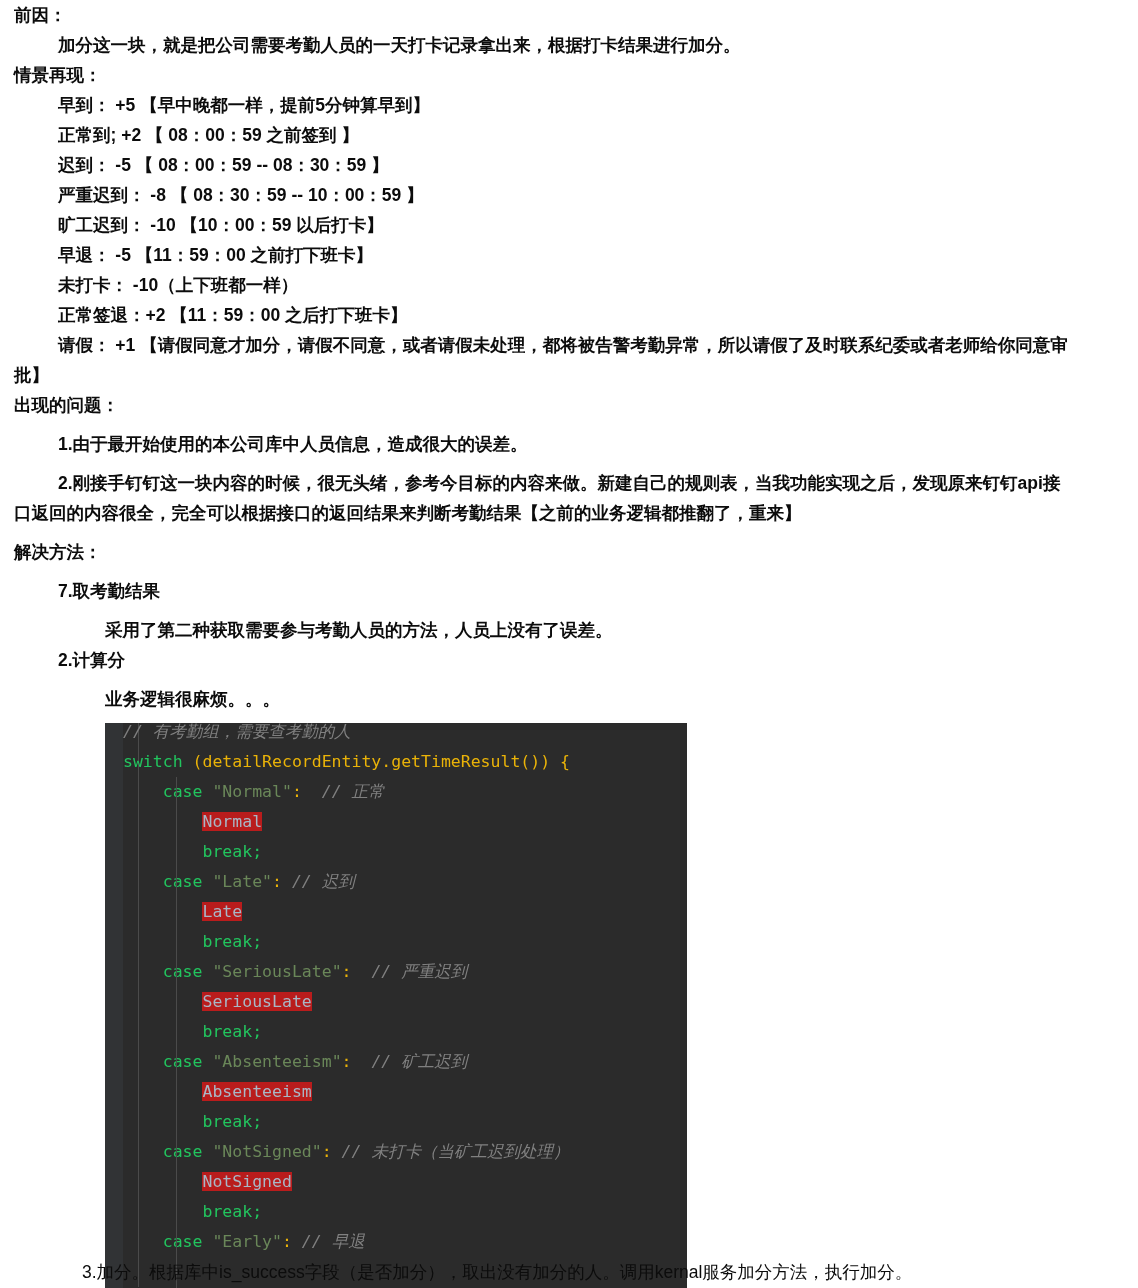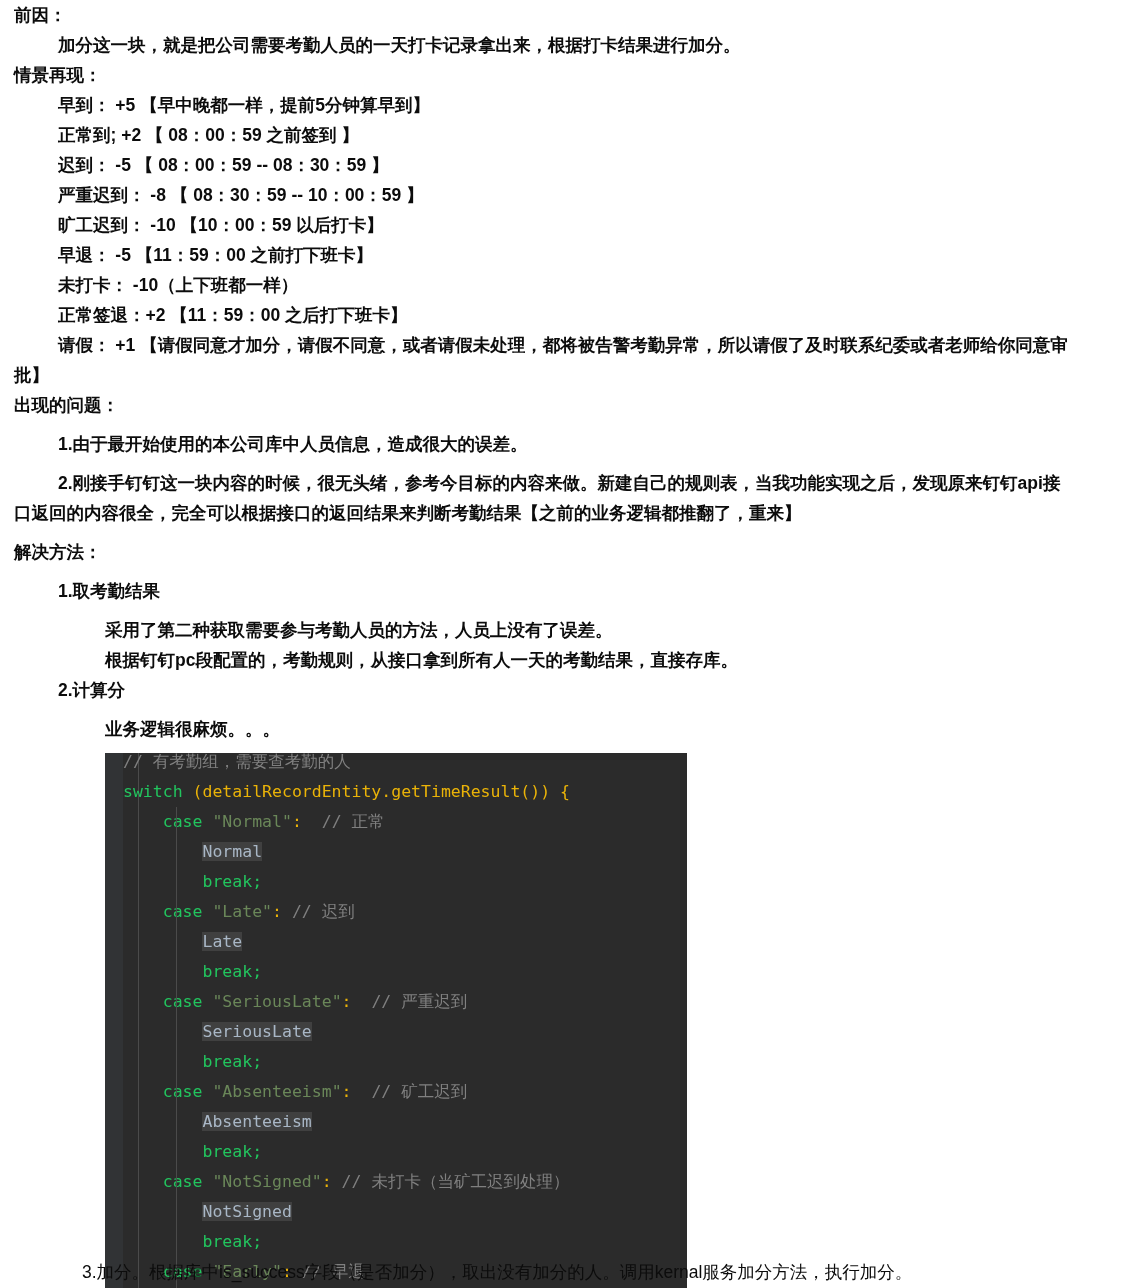--- a/index.html
+++ b/index.html
@@ -70,23 +70,23 @@
     background: #4b4b4b;
   }
   .guide2 {
     position: absolute;
     left: 71px;
     width: 1px;
     background: #4b4b4b;
   }
   .kw      { color: #22c55e; }
   .str     { color: #6a8759; }
-  .cmt     { color: #808080; }
+  .cmt     { color: #808080; font-style: italic; }
   .plain   { color: #eab308; }
-  .hl      { background: #404040; color: #a9b7c6; }
+  .hl      { background: #b91c1c; color: #a9b7c6; }
   .footer-line {
     position: absolute;
     left: 0;
     top: 1259px;
     width: 1070px;
   }
   .footer-text {
     margin-left: 82px;
     font-size: 17.5px;
     line-height: 26px;
@@ -118,24 +118,23 @@
   <div class="line lvl0">出现的问题：</div>
   <div class="gap-sm"></div>
   <div class="line lvl1">1.由于最开始使用的本公司库中人员信息，造成很大的误差。</div>
   <div class="gap-sm"></div>
   <div class="line lvl1">2.刚接手钉钉这一块内容的时候，很无头绪，参考今目标的内容来做。新建自己的规则表，当我功能实现之后，发现原来钉钉api接</div>
   <div class="line lvl1" style="margin-left:14px">口返回的内容很全，完全可以根据接口的返回结果来判断考勤结果【之前的业务逻辑都推翻了，重来】</div>
 
   <div class="gap-sm"></div>
   <div class="line lvl0">解决方法：</div>
   <div class="gap-sm"></div>
-  <div class="line lvl1">1.取考勤结果</div>
+  <div class="line lvl1">7.取考勤结果</div>
   <div class="gap-sm"></div>
   <div class="line lvl3">采用了第二种获取需要参与考勤人员的方法，人员上没有了误差。</div>
-  <div class="line lvl3">根据钉钉pc段配置的，考勤规则，从接口拿到所有人一天的考勤结果，直接存库。</div>
   <div class="line lvl1">2.计算分</div>
   <div class="gap-sm"></div>
   <div class="line lvl3">业务逻辑很麻烦。。。</div>
 
   <div class="gap-sm"></div>
 
   <div class="code-wrap">
     <div class="code-gutter"></div>
     <div class="code-inner" id="code-inner" style="margin-top: -6px;"><div class="guide1"></div><div class="code-line"><span></span><span class="cmt">// 有考勤组，需要查考勤的人</span></div><div class="code-line"><span></span><span class="kw">switch</span><span class="plain"> (detailRecordEntity.getTimeResult()) {</span></div><div class="code-line"><span>    </span><span class="kw">case</span><span class="plain"> </span><span class="str">"Normal"</span><span class="plain">: </span><span class="cmt"> // 正常</span></div><div class="code-line"><span>        </span><span class="hl">Normal</span></div><div class="code-line"><span>        </span><span class="kw">break;</span></div><div class="code-line"><span>    </span><span class="kw">case</span><span class="plain"> </span><span class="str">"Late"</span><span class="plain">: </span><span class="cmt">// 迟到</span></div><div class="code-line"><span>        </span><span class="hl">Late</span></div><div class="code-line"><span>        </span><span class="kw">break;</span></div><div class="code-line"><span>    </span><span class="kw">case</span><span class="plain"> </span><span class="str">"SeriousLate"</span><span class="plain">: </span><span class="cmt"> // 严重迟到</span></div><div class="code-line"><span>        </span><span class="hl">SeriousLate</span></div><div class="code-line"><span>        </span><span class="kw">break;</span></div><div class="code-line"><span>    </span><span class="kw">case</span><span class="plain"> </span><span class="str">"Absenteeism"</span><span class="plain">: </span><span class="cmt"> // 矿工迟到</span></div><div class="code-line"><span>        </span><span class="hl">Absenteeism</span></div><div class="code-line"><span>        </span><span class="kw">break;</span></div><div class="code-line"><span>    </span><span class="kw">case</span><span class="plain"> </span><span class="str">"NotSigned"</span><span class="plain">: </span><span class="cmt">// 未打卡（当矿工迟到处理）</span></div><div class="code-line"><span>        </span><span class="hl">NotSigned</span></div><div class="code-line"><span>        </span><span class="kw">break;</span></div><div class="code-line"><span>    </span><span class="kw">case</span><span class="plain"> </span><span class="str">"Early"</span><span class="plain">: </span><span class="cmt">// 早退</span></div><div class="code-line"></div><div class="guide2" style="top: 60px; height: 90px;"></div><div class="guide2" style="top: 150px; height: 90px;"></div><div class="guide2" style="top: 240px; height: 90px;"></div><div class="guide2" style="top: 330px; height: 90px;"></div><div class="guide2" style="top: 420px; height: 90px;"></div><div class="guide2" style="top: 510px; height: 90px;"></div></div>
   </div>

